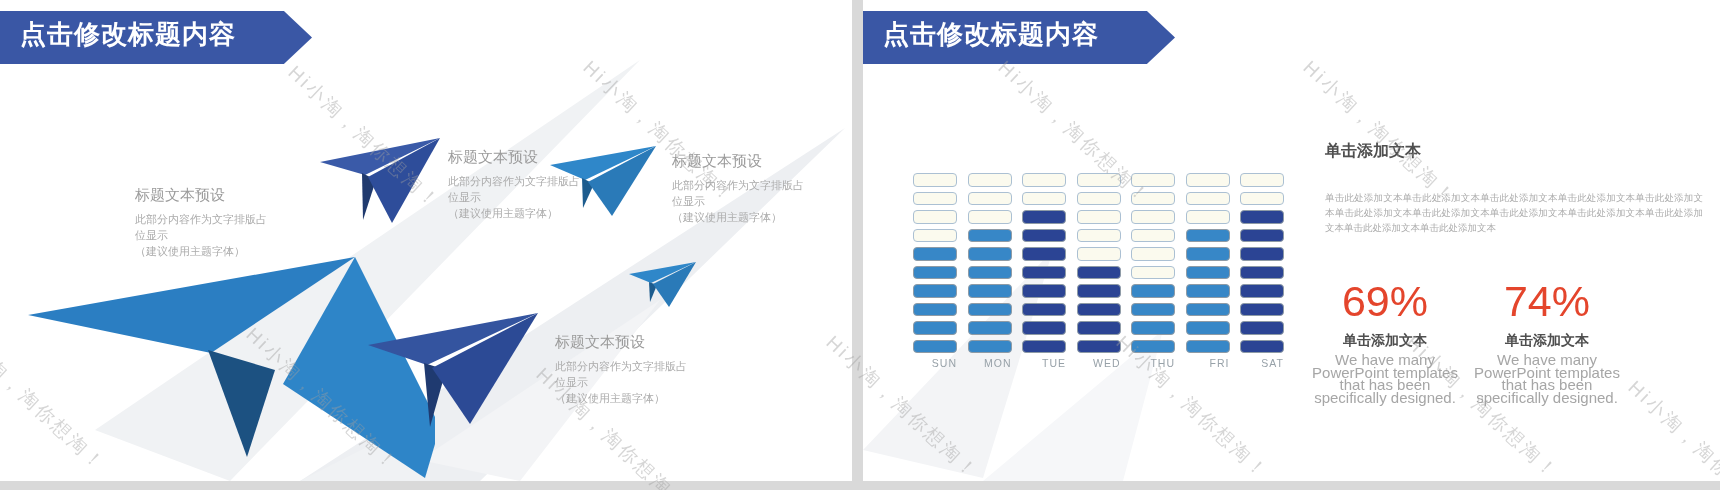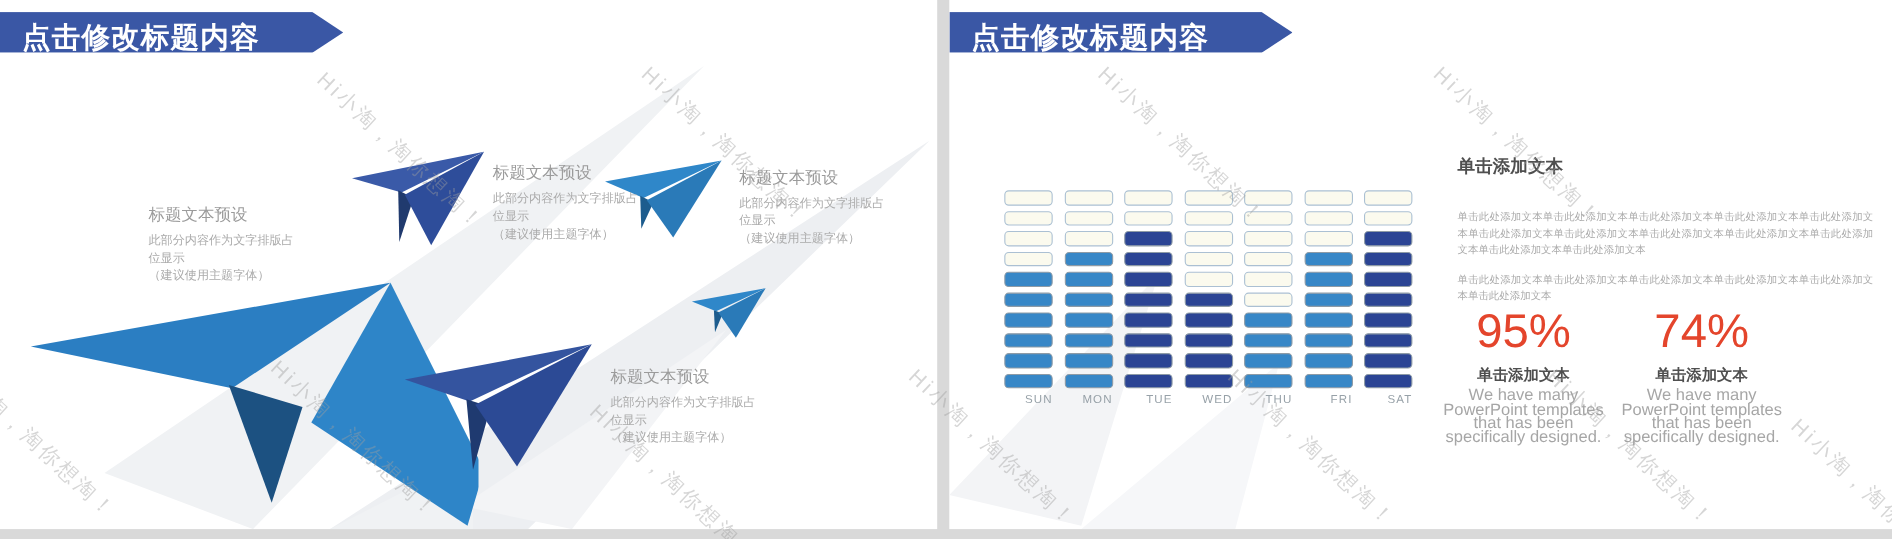--- a/index.html
+++ b/index.html
@@ -8,21 +8,21 @@
     background:#d9d9d9;
     font-family:"Liberation Sans","DejaVu Sans",sans-serif;
     position:relative;overflow:hidden;
   }
   .slide{position:absolute;top:0;height:481px;background:#ffffff;overflow:hidden;}
   .slide.left{left:0;width:852px;}
   .slide.right{left:863px;width:857px;}
 
   
   .banner{
-    position:absolute;left:0;top:11px;width:312px;height:37px;
+    position:absolute;left:0;top:11px;width:312px;height:53px;
     background:#3a57a5;
     clip-path:polygon(0 0,91% 0,100% 50%,91% 100%,0 100%);
     color:#ffffff;font-size:26px;font-weight:bold;
     line-height:47px;padding-left:20px;box-sizing:border-box;
     letter-spacing:1px;z-index:6;
   }
 
   
   .trails{position:absolute;left:0;top:0;z-index:1;}
 
@@ -229,26 +229,25 @@
       <div>TUE</div>
       <div>WED</div>
       <div>THU</div>
       <div>FRI</div>
       <div>SAT</div>
     </div>
 
   <div class="panel">
     <div class="ph">单击添加文本</div>
     <p>单击此处添加文本单击此处添加文本单击此处添加文本单击此处添加文本单击此处添加文本单击此处添加文本单击此处添加文本单击此处添加文本单击此处添加文本单击此处添加文本单击此处添加文本单击此处添加文本</p>
-    <p>单击此处添加文本单击此处添加文本单击此处添加文本单击此处添加文本单击此处添加文本单击此处添加文本</p>
   </div>
 
   <div class="stats">
     <div class="stat">
-      <div class="pv">95%</div>
+      <div class="pv">69%</div>
       <div class="pl">单击添加文本</div>
       <div class="pd">We have many PowerPoint templates that has been specifically designed.</div>
     </div>
     <div class="stat">
       <div class="pv">74%</div>
       <div class="pl">单击添加文本</div>
       <div class="pd">We have many PowerPoint templates that has been specifically designed.</div>
     </div>
   </div>
 </div>

